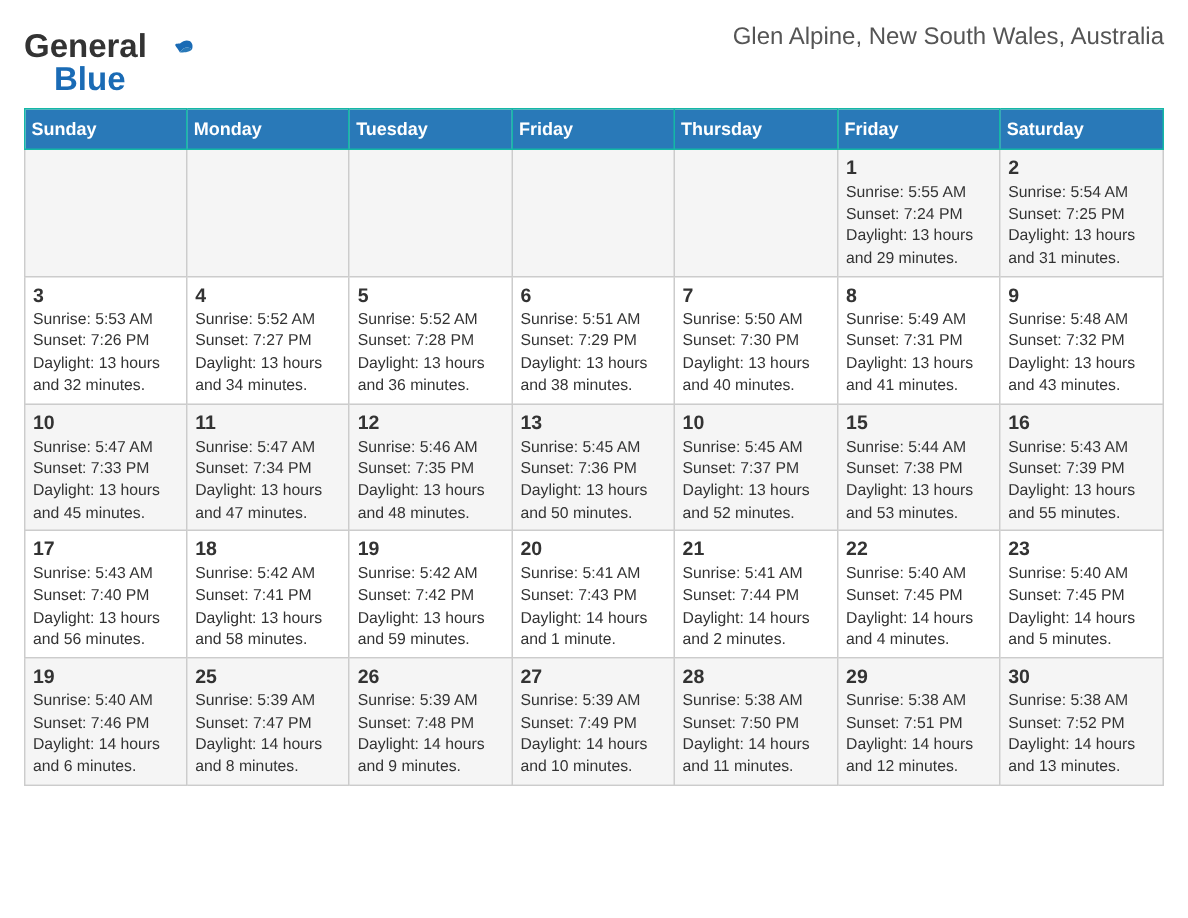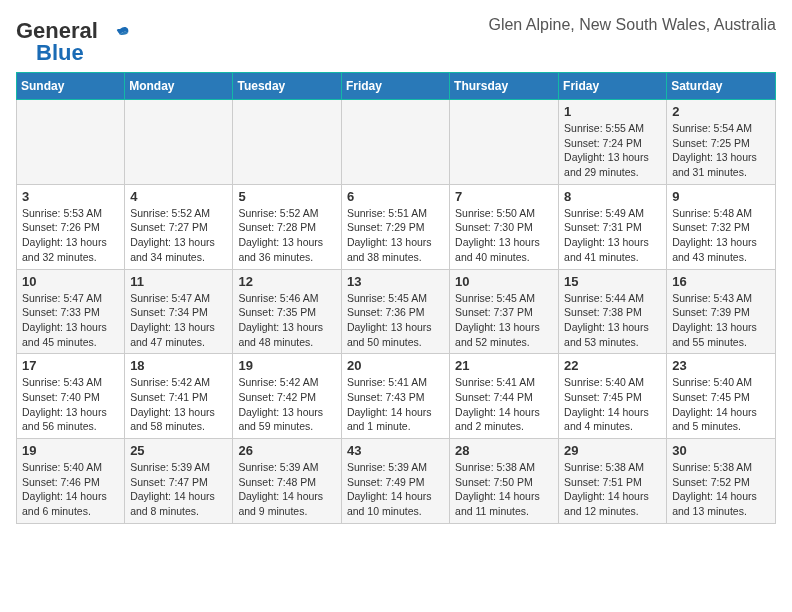--- a/index.html
+++ b/index.html
@@ -334,21 +334,21 @@
       </td>
         <td>
         <span class="day-number">26</span>
         <div class="day-info">
           Sunrise: 5:39 AM<br>
           Sunset: 7:48 PM<br>
           Daylight: 14 hours and 9 minutes.
         </div>
       </td>
         <td>
-        <span class="day-number">43</span>
+        <span class="day-number">27</span>
         <div class="day-info">
           Sunrise: 5:39 AM<br>
           Sunset: 7:49 PM<br>
           Daylight: 14 hours and 10 minutes.
         </div>
       </td>
         <td>
         <span class="day-number">28</span>
         <div class="day-info">
           Sunrise: 5:38 AM<br>

